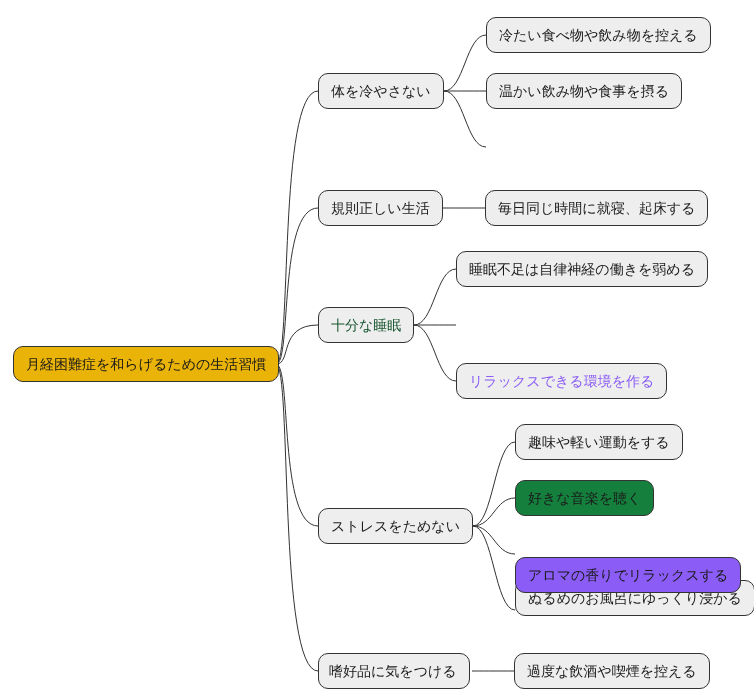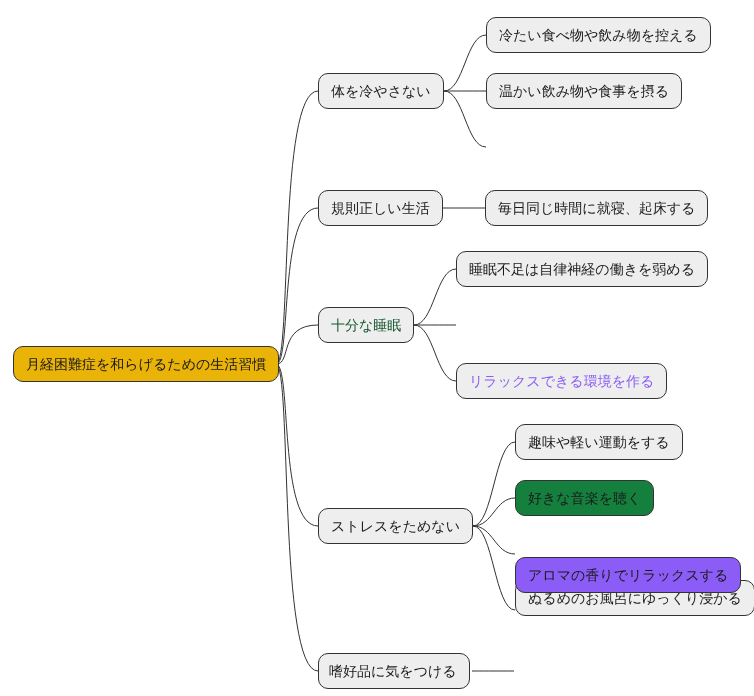--- a/index.html
+++ b/index.html
@@ -62,14 +62,15 @@
       <div class="node" style="background: rgb(238, 238, 238); border-color: rgb(51, 51, 51); color: rgb(26, 26, 26); left: 485px; top: 208px;">毎日同じ時間に就寝、起床する</div>
       <div class="node" style="background: rgb(238, 238, 238); border-color: rgb(51, 51, 51); color: #14532d; left: 318px; top: 325px;">十分な睡眠</div>
       <div class="node" style="background: rgb(238, 238, 238); border-color: rgb(51, 51, 51); color: rgb(26, 26, 26); left: 456px; top: 269px;">睡眠不足は自律神経の働きを弱める</div>
       <div class="node" style="background: rgb(238, 238, 238); border-color: rgb(51, 51, 51); color: #8b5cf6; left: 456px; top: 381px;">リラックスできる環境を作る</div>
       <div class="node" style="background: rgb(238, 238, 238); border-color: rgb(51, 51, 51); color: rgb(26, 26, 26); left: 318px; top: 526px;">ストレスをためない</div>
       <div class="node" style="background: rgb(238, 238, 238); border-color: rgb(51, 51, 51); color: rgb(26, 26, 26); left: 515px; top: 442px;">趣味や軽い運動をする</div>
       <div class="node" style="background: #15803d; border-color: rgb(51, 51, 51); color: rgb(26, 26, 26); left: 515px; top: 498px;">好きな音楽を聴く</div>
       <div class="node" style="background: rgb(238, 238, 238); border-color: rgb(51, 51, 51); color: rgb(26, 26, 26); left: 515px; top: 554px; margin-top: 44px;">ぬるめのお風呂にゆっくり浸かる</div>
       <div class="node" style="background: #8b5cf6; border-color: rgb(51, 51, 51); color: rgb(26, 26, 26); left: 515px; top: 575px;">アロマの香りでリラックスする</div>
       <div class="node" style="background: rgb(238, 238, 238); border-color: rgb(51, 51, 51); color: rgb(26, 26, 26); left: 318px; top: 671px; padding-left: 10px;">嗜好品に気をつける</div>
+      <div class="node" style="background: rgb(238, 238, 238); border-color: rgb(51, 51, 51); color: rgb(26, 26, 26); left: 514px; top: 671px;">過度な飲酒や喫煙を控える</div>
     </div>
 </div>
 
 </body></html>

